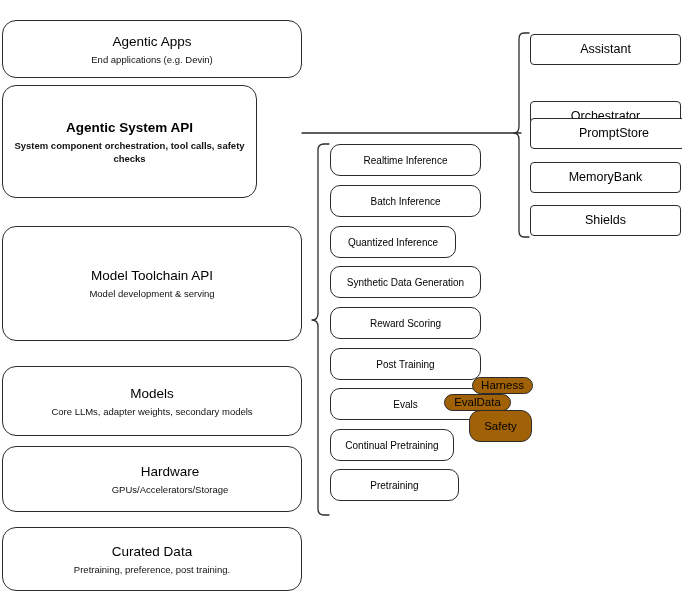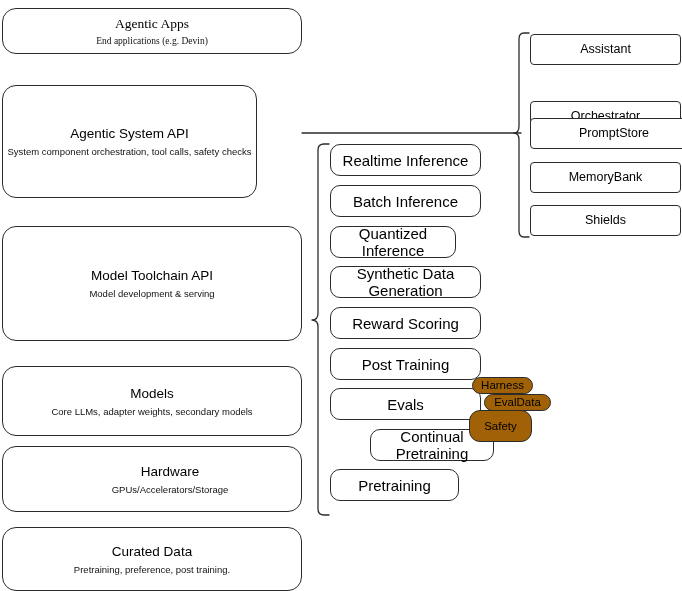--- a/index.html
+++ b/index.html
@@ -11,21 +11,21 @@
        background:#ffffff;border-radius:12px;
        display:flex;flex-direction:column;align-items:center;justify-content:center;
        text-align:center;}
   .box .title{font-size:13.5px;line-height:17px;color:#000;}
   .box .sub{font-size:9.5px;line-height:13px;color:#111;margin-top:3px;}
 
   .layer{border-radius:14px;}
   .layer .title{font-size:13.5px;}
 
   .mid{border-radius:10px;}
-  .mid .title{font-size:15px;}
+  .mid .title{font-size:10px;text-align:right;}
 
   .right{border-radius:4px;text-align:right;}
   .right .title{font-size:12.5px;}
 
   .pill{position:absolute;box-sizing:border-box;border:1.3px solid #2b2b2b;
         background:#a16207;border-radius:11px;
         display:flex;align-items:center;justify-content:center;
         font-size:11.5px;line-height:13px;color:#000;z-index:30;}
 
   svg.lines{position:absolute;left:0;top:0;width:682px;height:591px;
@@ -42,26 +42,26 @@
 
     <line x1="302" y1="133" x2="521" y2="133"></line>
 
     <path d="M529,33 L524,33 Q519,33 519,39 L519,126 Q519,133 514,133
              Q519,133 519,140 L519,231 Q519,237 524,237 L529,237"></path>
 
     <path d="M329,144 L324,144 Q318,144 318,150 L318,313 Q318,320 312,320
              Q318,320 318,327 L318,509 Q318,515 324,515 L329,515"></path>
   </svg>
 
-  <div class="box layer" style="left:2px;top:8px;width:300px;height:46px;font-family:Liberation Serif, serif;">
+  <div class="box layer" style="left:2px;top:20px;width:300px;height:58px;">
     <div class="title">Agentic Apps</div>
     <div class="sub">End applications (e.g. Devin)</div>
   </div>
 
-  <div class="box layer" style="left:2px;top:85px;width:255px;height:113px;">
+  <div class="box layer" style="left:2px;top:85px;width:255px;height:113px;font-weight:bold;">
     <div class="title">Agentic System API</div>
     <div class="sub">System component orchestration, tool calls, safety checks</div>
   </div>
 
   <div class="box layer" style="left:2px;top:226px;width:300px;height:115px;">
     <div class="title">Model Toolchain API</div>
     <div class="sub">Model development &amp; serving</div>
   </div>
 
   <div class="box layer" style="left:2px;top:366px;width:300px;height:70px;">
@@ -93,29 +93,29 @@
   </div>
   <div class="box mid" style="left:330px;top:307px;width:151px;height:32px;">
     <div class="title">Reward Scoring</div>
   </div>
   <div class="box mid" style="left:330px;top:348px;width:151px;height:32px;">
     <div class="title">Post Training</div>
   </div>
   <div class="box mid" style="left:330px;top:388px;width:151px;height:32px;">
     <div class="title">Evals</div>
   </div>
-  <div class="box mid" style="left:330px;top:429px;width:124px;height:32px;margin-left:40px;">
+  <div class="box mid" style="left:330px;top:429px;width:124px;height:32px;">
     <div class="title">Continual Pretraining</div>
   </div>
   <div class="box mid" style="left:330px;top:469px;width:129px;height:32px;">
     <div class="title">Pretraining</div>
   </div>
 
   <div class="pill" style="left:472px;top:377px;width:61px;height:17px;">Harness</div>
-  <div class="pill" style="left:484px;top:394px;width:67px;height:17px;">EvalData</div>
+  <div class="pill" style="left:444px;top:394px;width:67px;height:17px;">EvalData</div>
   <div class="pill" style="left:469px;top:410px;width:63px;height:32px;">Safety</div>
 
   <div class="box right" style="left:530px;top:34px;width:151px;height:31px;">
     <div class="title">Assistant</div>
   </div>
   <div class="box right" style="left:530px;top:75px;width:151px;height:31px;margin-top:26px;">
     <div class="title">Orchestrator</div>
   </div>
   <div class="box right" style="left:530px;top:118px;width:168px;height:31px;">
     <div class="title">PromptStore</div>

